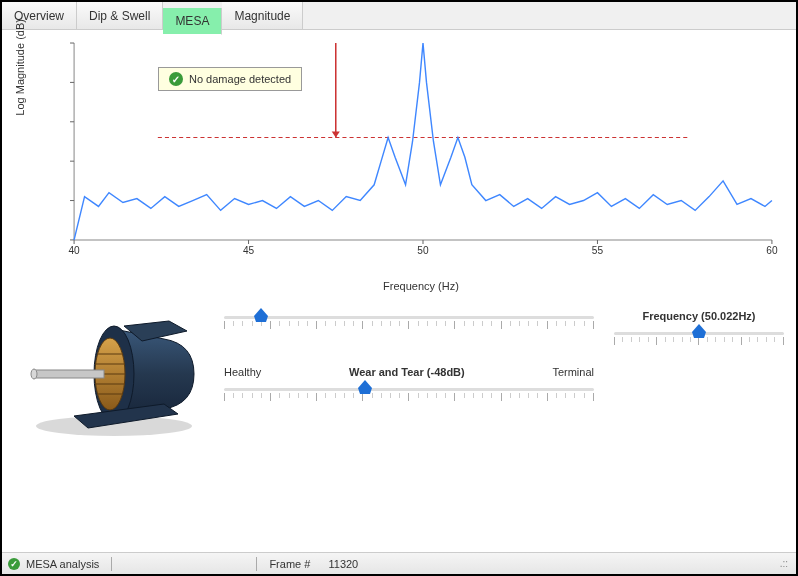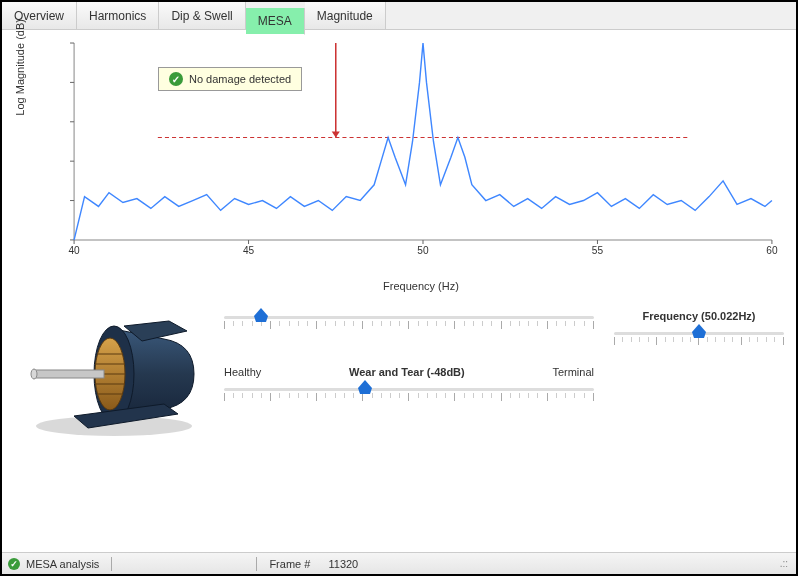--- a/index.html
+++ b/index.html
@@ -190,23 +190,20 @@
   }
 </style>
 </head>
 <body>
 
 <div class="window">
 
   <div class="tabs">
     <div class="tab">
         <span>Overview</span>
-      </div>
-    <div class="tab">
-        <span>Harmonics</span>
       </div>
     <div class="tab">
         <span>Dip &amp; Swell</span>
       </div>
     <div class="tab active">
         <span>MESA</span>
       </div>
     <div class="tab">
         <span>Magnitude</span>
       </div>

